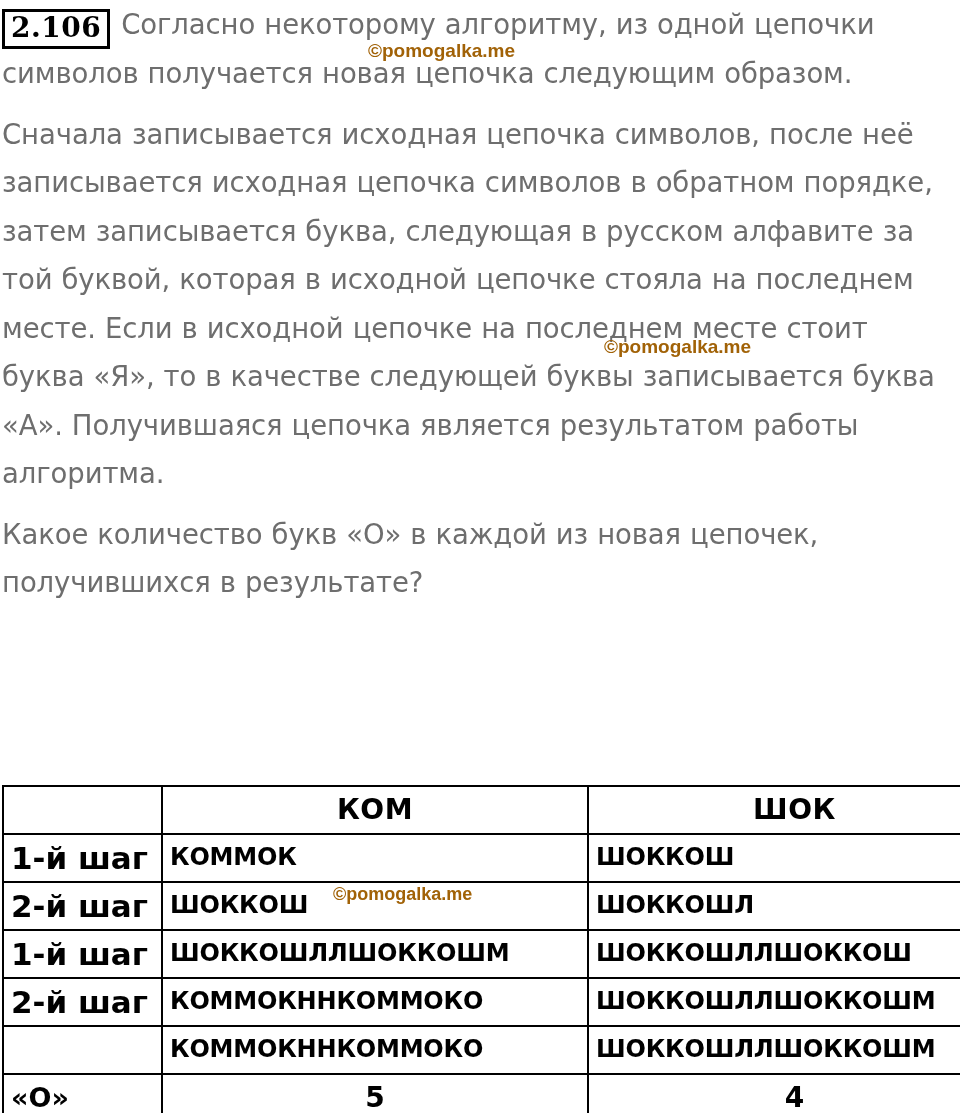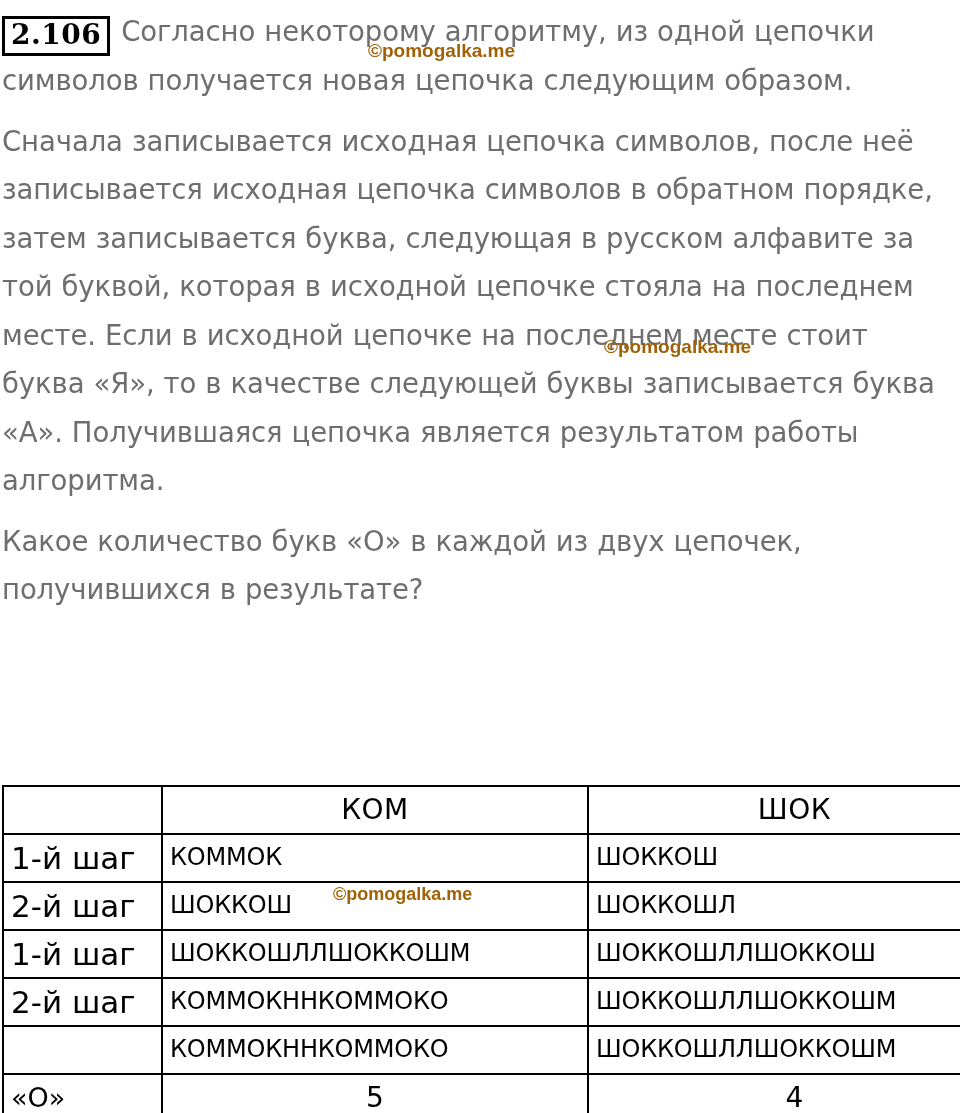--- a/index.html
+++ b/index.html
@@ -21,21 +21,21 @@
     position: relative;
     width: 960px;
     height: 1113px;
     box-sizing: border-box;
   }
 
   
   .statement {
     position: absolute;
     left: 0;
-    top: 7px;
+    top: 0;
     width: 960px;
   }
 
   .para {
     color: #6e6e6e;
     font-size: 27.5px;
     line-height: 48.5px;
     letter-spacing: -0.1px;
     margin: 0;
     padding: 0 4px 0 2px;
@@ -95,21 +95,21 @@
     color: #000000;
     font-size: 28px;
     background: #ffffff;
   }
   table.answer-table td,
   table.answer-table th {
     border: 2px solid #000000;
     padding: 0 7px;
     height: 46px;
     vertical-align: middle;
-    font-weight: 400;
+    font-weight: 700;
     line-height: 1.05;
     overflow: hidden;
     white-space: nowrap;
   }
   .col-label  { width: 143px; }
   .col-kom    { width: 410px; }
   .col-shok   { width: 397px; }
 
   thead th {
     height: 48px;
@@ -144,21 +144,21 @@
 
 <div class="page">
 
   <div class="statement">
 
     <p class="para first-para"><span class="task-number">2.106</span><span>Согласно некоторому алгоритму, из одной цепочки символов получается новая цепочка следующим образом.</span></p>
 
     <p class="para">Сначала записывается исходная цепочка символов, после неё записывается исходная цепочка символов в обратном порядке, затем записывается буква, следующая в русском алфавите за той буквой, которая в исходной цепочке стояла на последнем месте. Если в исходной цепочке на последнем месте стоит буква «Я», то в качестве следующей буквы записывается буква «А». Получившаяся цепочка является результатом работы алгоритма.</p>
 
 
-    <p class="para">Какое количество букв «О» в каждой из двух цепочек, получившихся в результате?</p>
+    <p class="para">Какое количество букв «О» в каждой из новая цепочек, получившихся в результате?</p>
 
   </div>
 
   <div class="watermark wm-1">©pomogalka.me</div>
   <div class="watermark wm-2">©pomogalka.me</div>
   <div class="watermark wm-3">©pomogalka.me</div>
 
   <div class="answer-table-wrap">
     <table class="answer-table">
       <thead>

